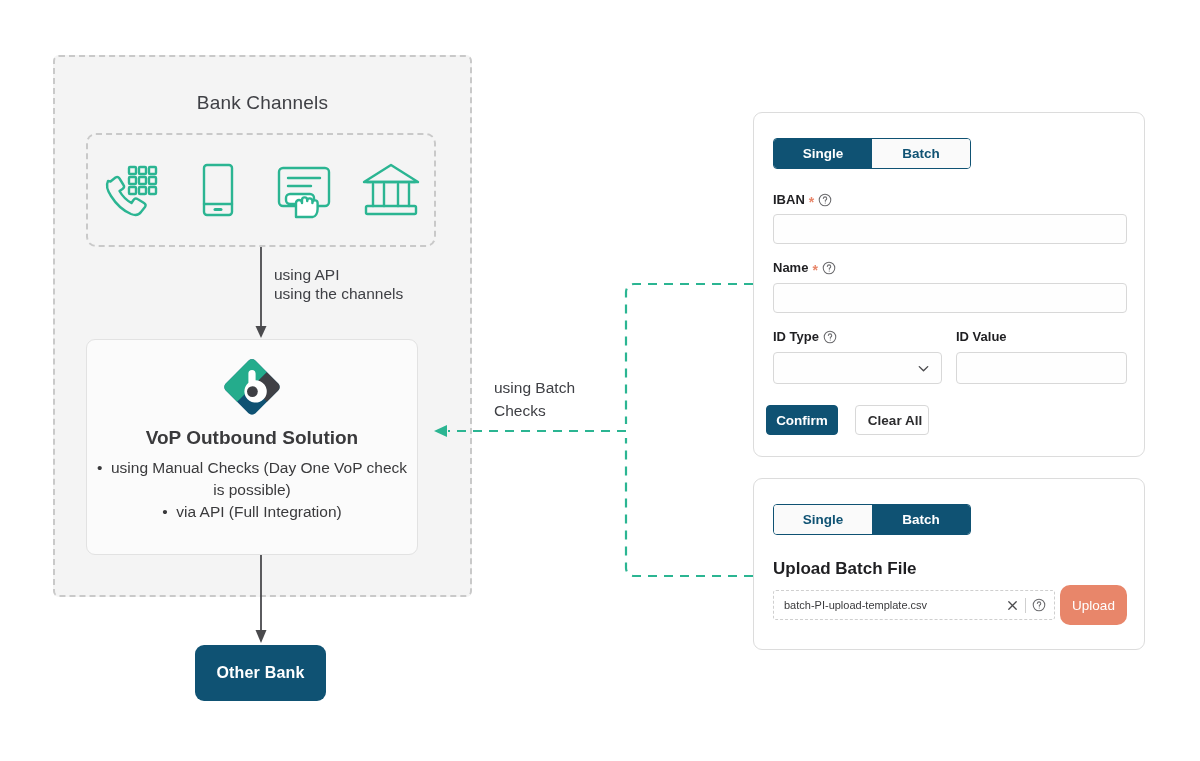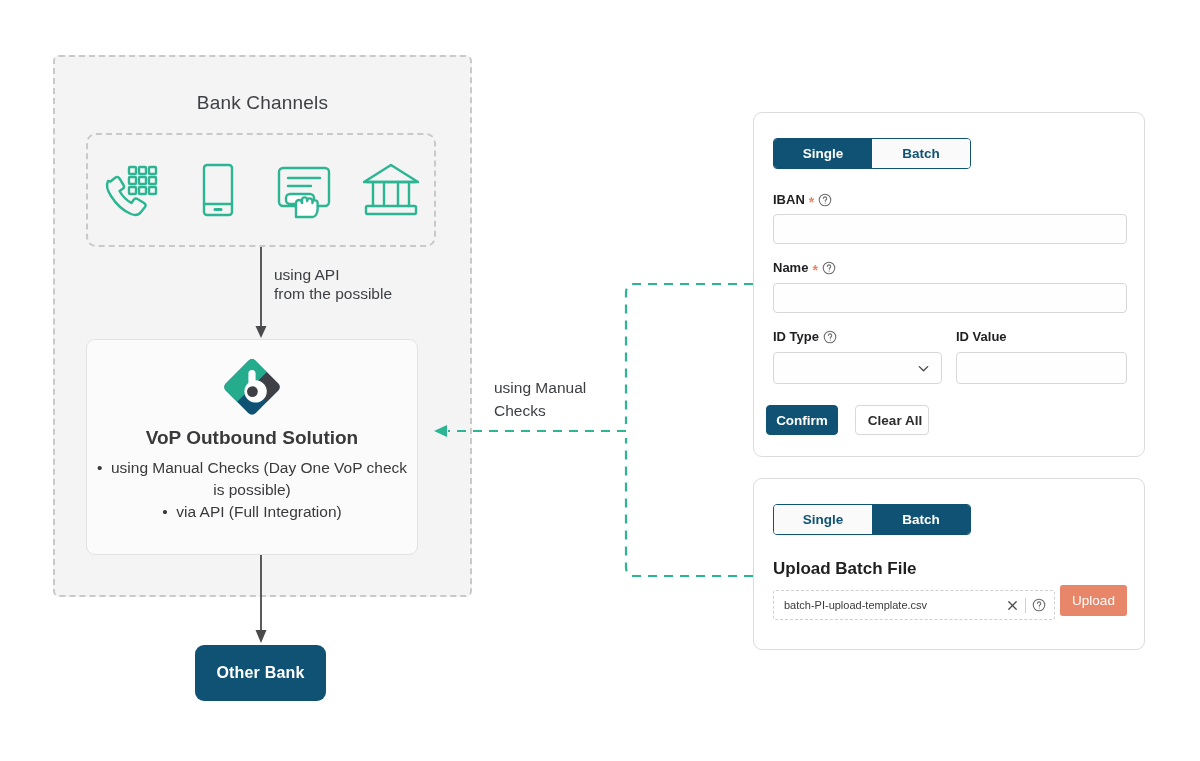--- a/index.html
+++ b/index.html
@@ -123,22 +123,22 @@
   }
   .filebox{
     position:absolute;left:19px;top:111px;width:282px;height:30px;
     border:1px dashed #cfcfcf;border-radius:3px;box-sizing:border-box;
     display:flex;align-items:center;padding:0 8px 0 10px;gap:6px;
   }
   .filename{font-size:11px;color:#3a3a3c;flex:1;white-space:nowrap;}
   .fx{width:13px;height:13px;}
   .fdiv{width:1px;height:15px;background:#cfcfcf;}
   .btn-upload{
-    position:absolute;left:306px;top:106px;width:67px;height:31px;
-    background:#e8866a;color:#ffffff;border-radius:3px;
+    position:absolute;left:306px;top:106px;width:67px;height:40px;
+    background:#e8866a;color:#ffffff;border-radius:10px;
     display:flex;align-items:center;justify-content:center;
     font-size:13.5px;
   }
   svg{display:block;overflow:visible;}
 </style>
 </head>
 <body>
 
 <div id="stage">
 
@@ -191,21 +191,21 @@
         <rect x="6" y="47" width="50" height="8" rx="1.5"></rect>
       </svg>
     </span>
   </div>
 
   <svg style="position:absolute;left:250px;top:247px;" width="24" height="96">
     <line x1="11" y1="0" x2="11" y2="80" stroke="#4a4a4d" stroke-width="1.8"></line>
     <path d="M11 91 L5.5 79 L16.5 79 Z" fill="#4a4a4d"></path>
   </svg>
   <div class="api-label">using API
-from the possible</div>
+using the channels</div>
 
   <div class="vop-card">
     <span class="vop-logo">
       <svg viewBox="0 0 60 60" width="60" height="60">
         <g transform="rotate(45 30 30)">
           <rect x="9" y="9" width="42" height="42" rx="5" fill="#0f5273"></rect>
           <path d="M9 14 a5 5 0 0 1 5 -5 h16 v42 h-16 a5 5 0 0 1 -5 -5 z" fill="#24ac8c"></path>
           <path d="M30 9 h16 a5 5 0 0 1 5 5 v16 h-21 z" fill="#3f4045"></path>
         </g>
         <path d="M30 13 a3.6 3.6 0 0 1 3.6 3.6 v6.6 a11.2 11.2 0 1 1 -7.2 2.6 v-9.2 A3.6 3.6 0 0 1 30 13 z" fill="#ffffff"></path>
@@ -227,21 +227,21 @@
   <div class="other-bank">Other Bank</div>
 
   <svg style="position:absolute;left:420px;top:270px;" width="345" height="320">
     <g fill="none" stroke="#2bb592" stroke-width="2.2" stroke-dasharray="9 7" stroke-linecap="butt">
       <path d="M333 14 H214 a8 8 0 0 0 -8 8 V154"></path>
       <path d="M333 306 H214 a8 8 0 0 1 -8 -8 V168"></path>
       <path d="M206 161 H28"></path>
     </g>
     <path d="M14 161 L27 155 L27 167 Z" fill="#2bb592"></path>
   </svg>
-  <div class="manual-label">using Manual
+  <div class="manual-label">using Batch
 Checks</div>
 
   <div class="panel" id="panel-single">
 
     <div class="segmented">
       <div class="seg active">Single</div>
       <div class="seg idle">Batch</div>
     </div>
 
     <div class="field-label" style="left:19px;top:79px;">

